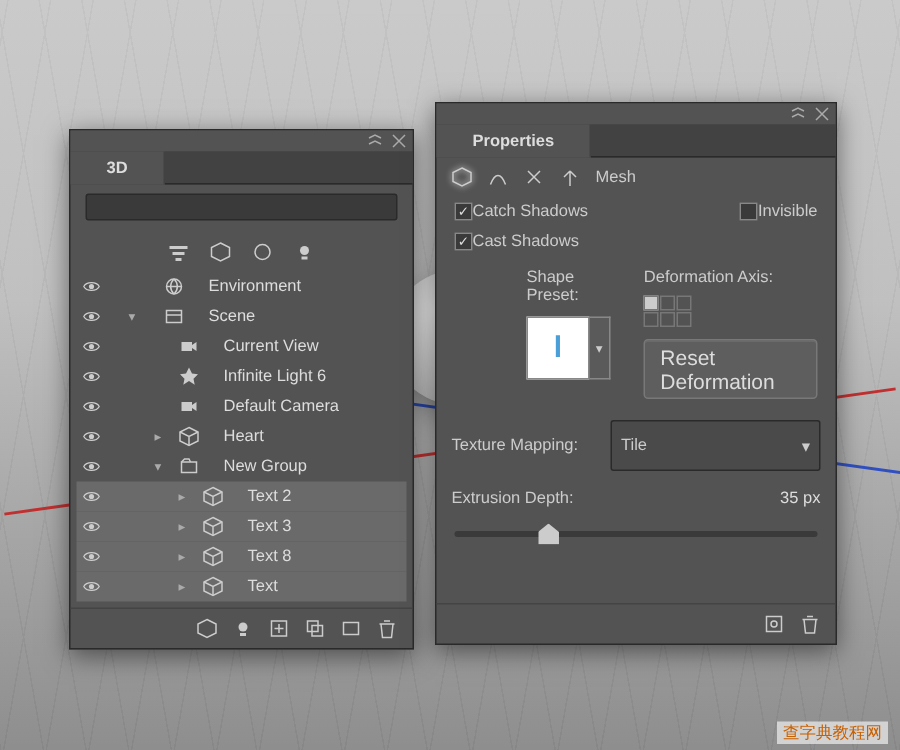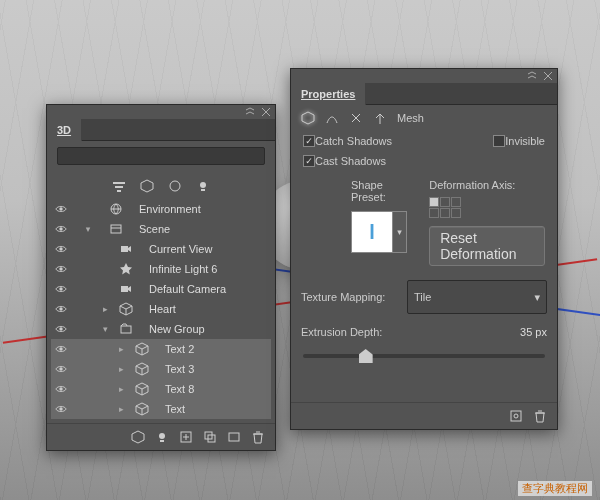--- a/index.html
+++ b/index.html
@@ -11,39 +11,39 @@
 }
 .axis { position: absolute; height: 2px; width: 600px; top: 300px; left: 0; }
 .axis.red { background: #c03030; transform: rotate(-8deg); }
 .axis.blue { background: #3050c0; transform: rotate(8deg); left: 200px; }
 .sphere { position: absolute; width: 90px; height: 90px; border-radius: 50%; background: radial-gradient(circle at 35% 30%, #eee, #bbb 70%, #999); top: 180px; left: 260px; box-shadow: 0 8px 20px rgba(0,0,0,0.3); }
 
 .panel { position: absolute; background: #535353; border: 1px solid #2a2a2a; box-shadow: 0 4px 16px rgba(0,0,0,0.5); color: #ccc; font-size: 11px; }
 .panel-header { height: 14px; background: #535353; display: flex; justify-content: flex-end; align-items: center; padding: 0 4px; gap: 6px; }
 .panel-icon { width: 10px; height: 10px; color: #aaa; cursor: pointer; }
 .tab-bar { display: flex; background: #424242; }
-.tab { padding: 5px 10px; background: #535353; color: #ddd; font-weight: bold; border-right: 1px solid #424242; text-decoration: underline; }
+.tab { padding: 5px 24px; background: #535353; color: #ddd; font-weight: bold; border-right: 1px solid #424242; }
 .tab-spacer { flex: 1; background: #424242; border-bottom: 1px solid #2a2a2a; }
 .tool-row, .prop-row { display: flex; align-items: center; gap: 10px; padding: 6px 10px; }
 .tool-row.center { justify-content: center; gap: 14px; }
 .tool-icon { width: 14px; height: 14px; color: #ccc; }
 .search { flex: 1; height: 18px; background: #3a3a3a; border: 1px solid #2a2a2a; border-radius: 2px; margin-bottom: 2px;}
 
 .tree { padding: 0 4px 4px; }
 .tree-row { display: flex; align-items: center; height: 20px; gap: 16px; padding: 0 4px; }
 .tree-row.selected { background: #6a6a6a; }
 .eye { width: 12px; height: 12px; }
 .twisty { width: 10px; text-align: center; font-size: 9px; color: #aaa; }
 .row-icon { width: 14px; height: 14px; }
 .row-label { flex: 1; color: #ddd; }
 .indent1 { padding-left: 20px; }
 .indent2 { padding-left: 36px; }
 
 .panel-footer { display: flex; justify-content: flex-end; gap: 10px; padding: 6px 10px; border-top: 1px solid #444; }
-.panel#panel-3d { top: 86px; left: 46px; width: 230px; margin-top: 18px; }
+.panel#panel-3d { top: 86px; left: 46px; width: 230px; }
 .panel#panel-props { top: 68px; left: 290px; width: 268px; }
 
 .check-row { display: flex; align-items: flex-end; gap: 0; padding: 4px 12px; }
 .check { width: 12px; height: 12px; border: 1px solid #888; background: #3a3a3a; display: flex; align-items: center; justify-content: center; font-size: 9px; color: #ddd; }
 .check.checked::after { content: "✓"; }
 .label { color: #ccc; }
 .preset-row { display: flex; gap: 20px; padding: 8px 12px; margin-left: 48px; }
 .preset-box { display:flex; align-items:center; }
 .swatch { width: 42px; height: 42px; background: #fff; border: 1px solid #888; display: flex; align-items: center; justify-content: center; color: #4a9fd8; font-size: 20px; font-weight: bold; }
 .swatch-caret { width: 14px; height: 42px; background: #5a5a5a; border: 1px solid #888; border-left: 0; display: flex; align-items: center; justify-content: center; font-size: 9px; }

